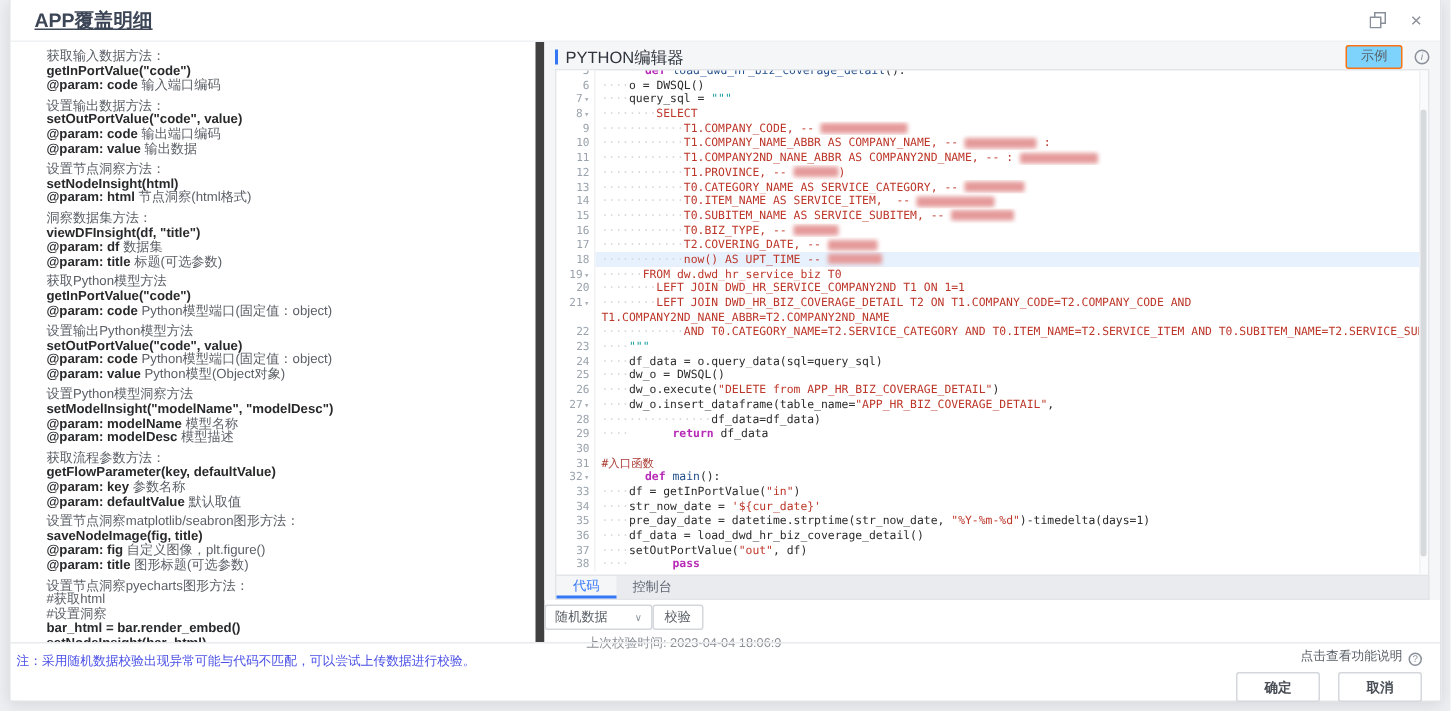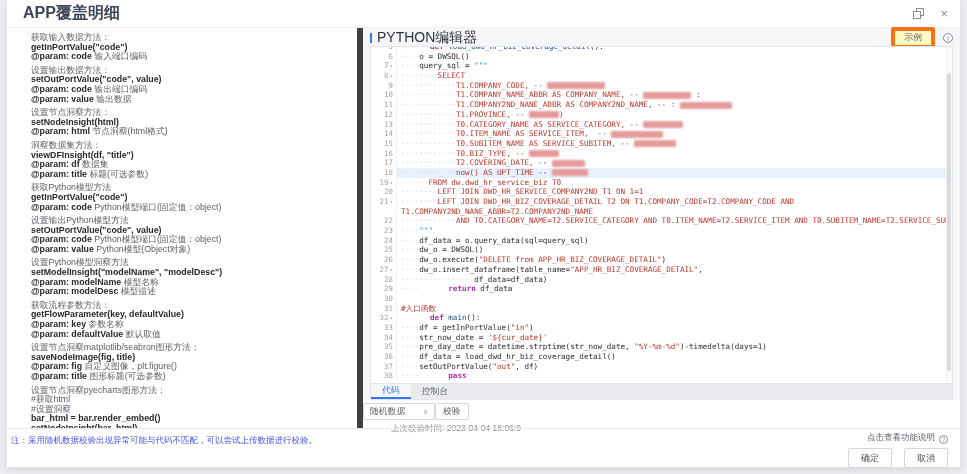--- a/index.html
+++ b/index.html
@@ -4,37 +4,37 @@
 <style>
   * { margin:0; padding:0; box-sizing:border-box; }
   html,body { width:967px; height:474px; overflow:hidden; }
   body { background:#edeff3; font-family:"Liberation Sans",sans-serif; position:relative; }
   .dialog { position:absolute; left:6px; top:0; width:955px; height:468px; background:#fff;
             border:1px solid #e2e4e8; border-top:none; box-shadow:0 2px 10px rgba(0,0,0,.10);
             display:flex; flex-direction:column; }
   
   .titlebar { height:28px; border-bottom:1px solid #f0f1f3; display:flex; align-items:center;
               padding:0 12px 0 16px; flex:none; }
-  .title { font-size:16px; font-weight:bold; color:#3d4656; }
+  .title { font-size:13px; font-weight:bold; color:#3d4656;text-decoration:underline; }
   .win-icons { margin-left:auto; display:flex; align-items:center; gap:16px; }
   .expand-icon { cursor:pointer; display:flex; }
   .close-icon { color:#8a9099; font-size:13px; line-height:10px; cursor:pointer; }
   
   .bodyrow { flex:1; display:flex; min-height:0; }
   .docs { width:356px; flex:none; border-right:6px solid #404040; padding:5px 8px 0 24px; overflow:hidden; }
   .doc-block { margin-bottom:4px; }
   .doc-line { font-size:8.8px; line-height:9.6px; color:#5a5f66; white-space:nowrap; }
   .doc-line b { color:#28292b; }
   
   .right { flex:1; display:flex; flex-direction:column; min-width:0; background:#fff; }
   .gray { background:#f5f6f8; padding:2px 7px 0 7px; flex:none; }
   .ed-header { height:16px; display:flex; align-items:center; }
   .ed-accent { width:2px; height:10px; background:#3477f5; margin-right:5px; flex:none; }
-  .ed-label { font-size:14px; color:#2f343c; }
-  .example-btn { margin-left:auto; font-size:8.8px; color:#595f66; background:#fef9c3; border:4px solid #f97316;
+  .ed-label { font-size:11px; color:#2f343c; }
+  .example-btn { margin-left:auto; font-size:8.8px; color:#595f66; background:#7dd3fc; border:1px solid #f97316;
                  border-radius:2px; padding:1px 9px; cursor:pointer; }
   .info-icon { width:10px; height:10px; border:1px solid #8a9099; border-radius:50%; color:#8a9099;
                font-size:7px; font-style:italic; display:flex; align-items:center; justify-content:center;
                margin-left:8px; cursor:pointer; flex:none; }
   
   .editor { position:relative; background:#fff; border:1px solid #e3e5e9; height:338px; overflow:hidden; }
   .code-body { margin-top:-5px; }
   .code-row { display:flex; height:9.7px; line-height:9.7px; font-family:"DejaVu Sans Mono",monospace;
               font-size:7.6px; white-space:pre; }
   .gutter { width:26px; flex:none; text-align:right; color:#9aa3ad; font-size:7.4px;
@@ -68,22 +68,22 @@
                 color:#595f66; padding:0 7px; display:flex; align-items:center; cursor:pointer; }
   .time-row { font-size:8.5px; color:#8c9096; padding:3px 0 0 28px; }
   
   .footer { border-top:1px solid #e8eaed; height:39px; flex:none; display:flex; padding:0 12px 0 4px; }
   .note { font-size:8.5px; color:#4a50e6; padding-top:6px; white-space:nowrap; }
   .footer-right { margin-left:auto; display:flex; flex-direction:column; align-items:flex-end; }
   .help-row { display:flex; align-items:flex-end; gap:4px; font-size:8.5px; color:#595f66; padding-top:3px; }
   .help-icon { width:9px; height:9px; border-radius:50%; border:1px solid #8a9099; color:#8a9099; font-size:6.5px;
                display:flex; align-items:center; justify-content:center; cursor:pointer; }
   .btn-row { display:flex; gap:12px; margin-top:4px; }
-  .btn { width:44px; height:20px; border:1px solid #d4d7dc; border-radius:2px; background:#fff; font-size:9px;
-         color:#4a4f57; display:flex; align-items:center; justify-content:center; cursor:pointer; }
+  .btn { width:56px; height:20px; border:1px solid #d4d7dc; border-radius:2px; background:#fff; font-size:9px;
+         color:#4a4f57; display:flex; align-items:center; justify-content:center; cursor:pointer;font-weight:bold; }
 </style>
 </head>
 <body>
 
 <div class="dialog">
 
   <div class="titlebar">
     <span class="title">APP覆盖明细</span>
     <span class="win-icons">
       <span class="expand-icon">

